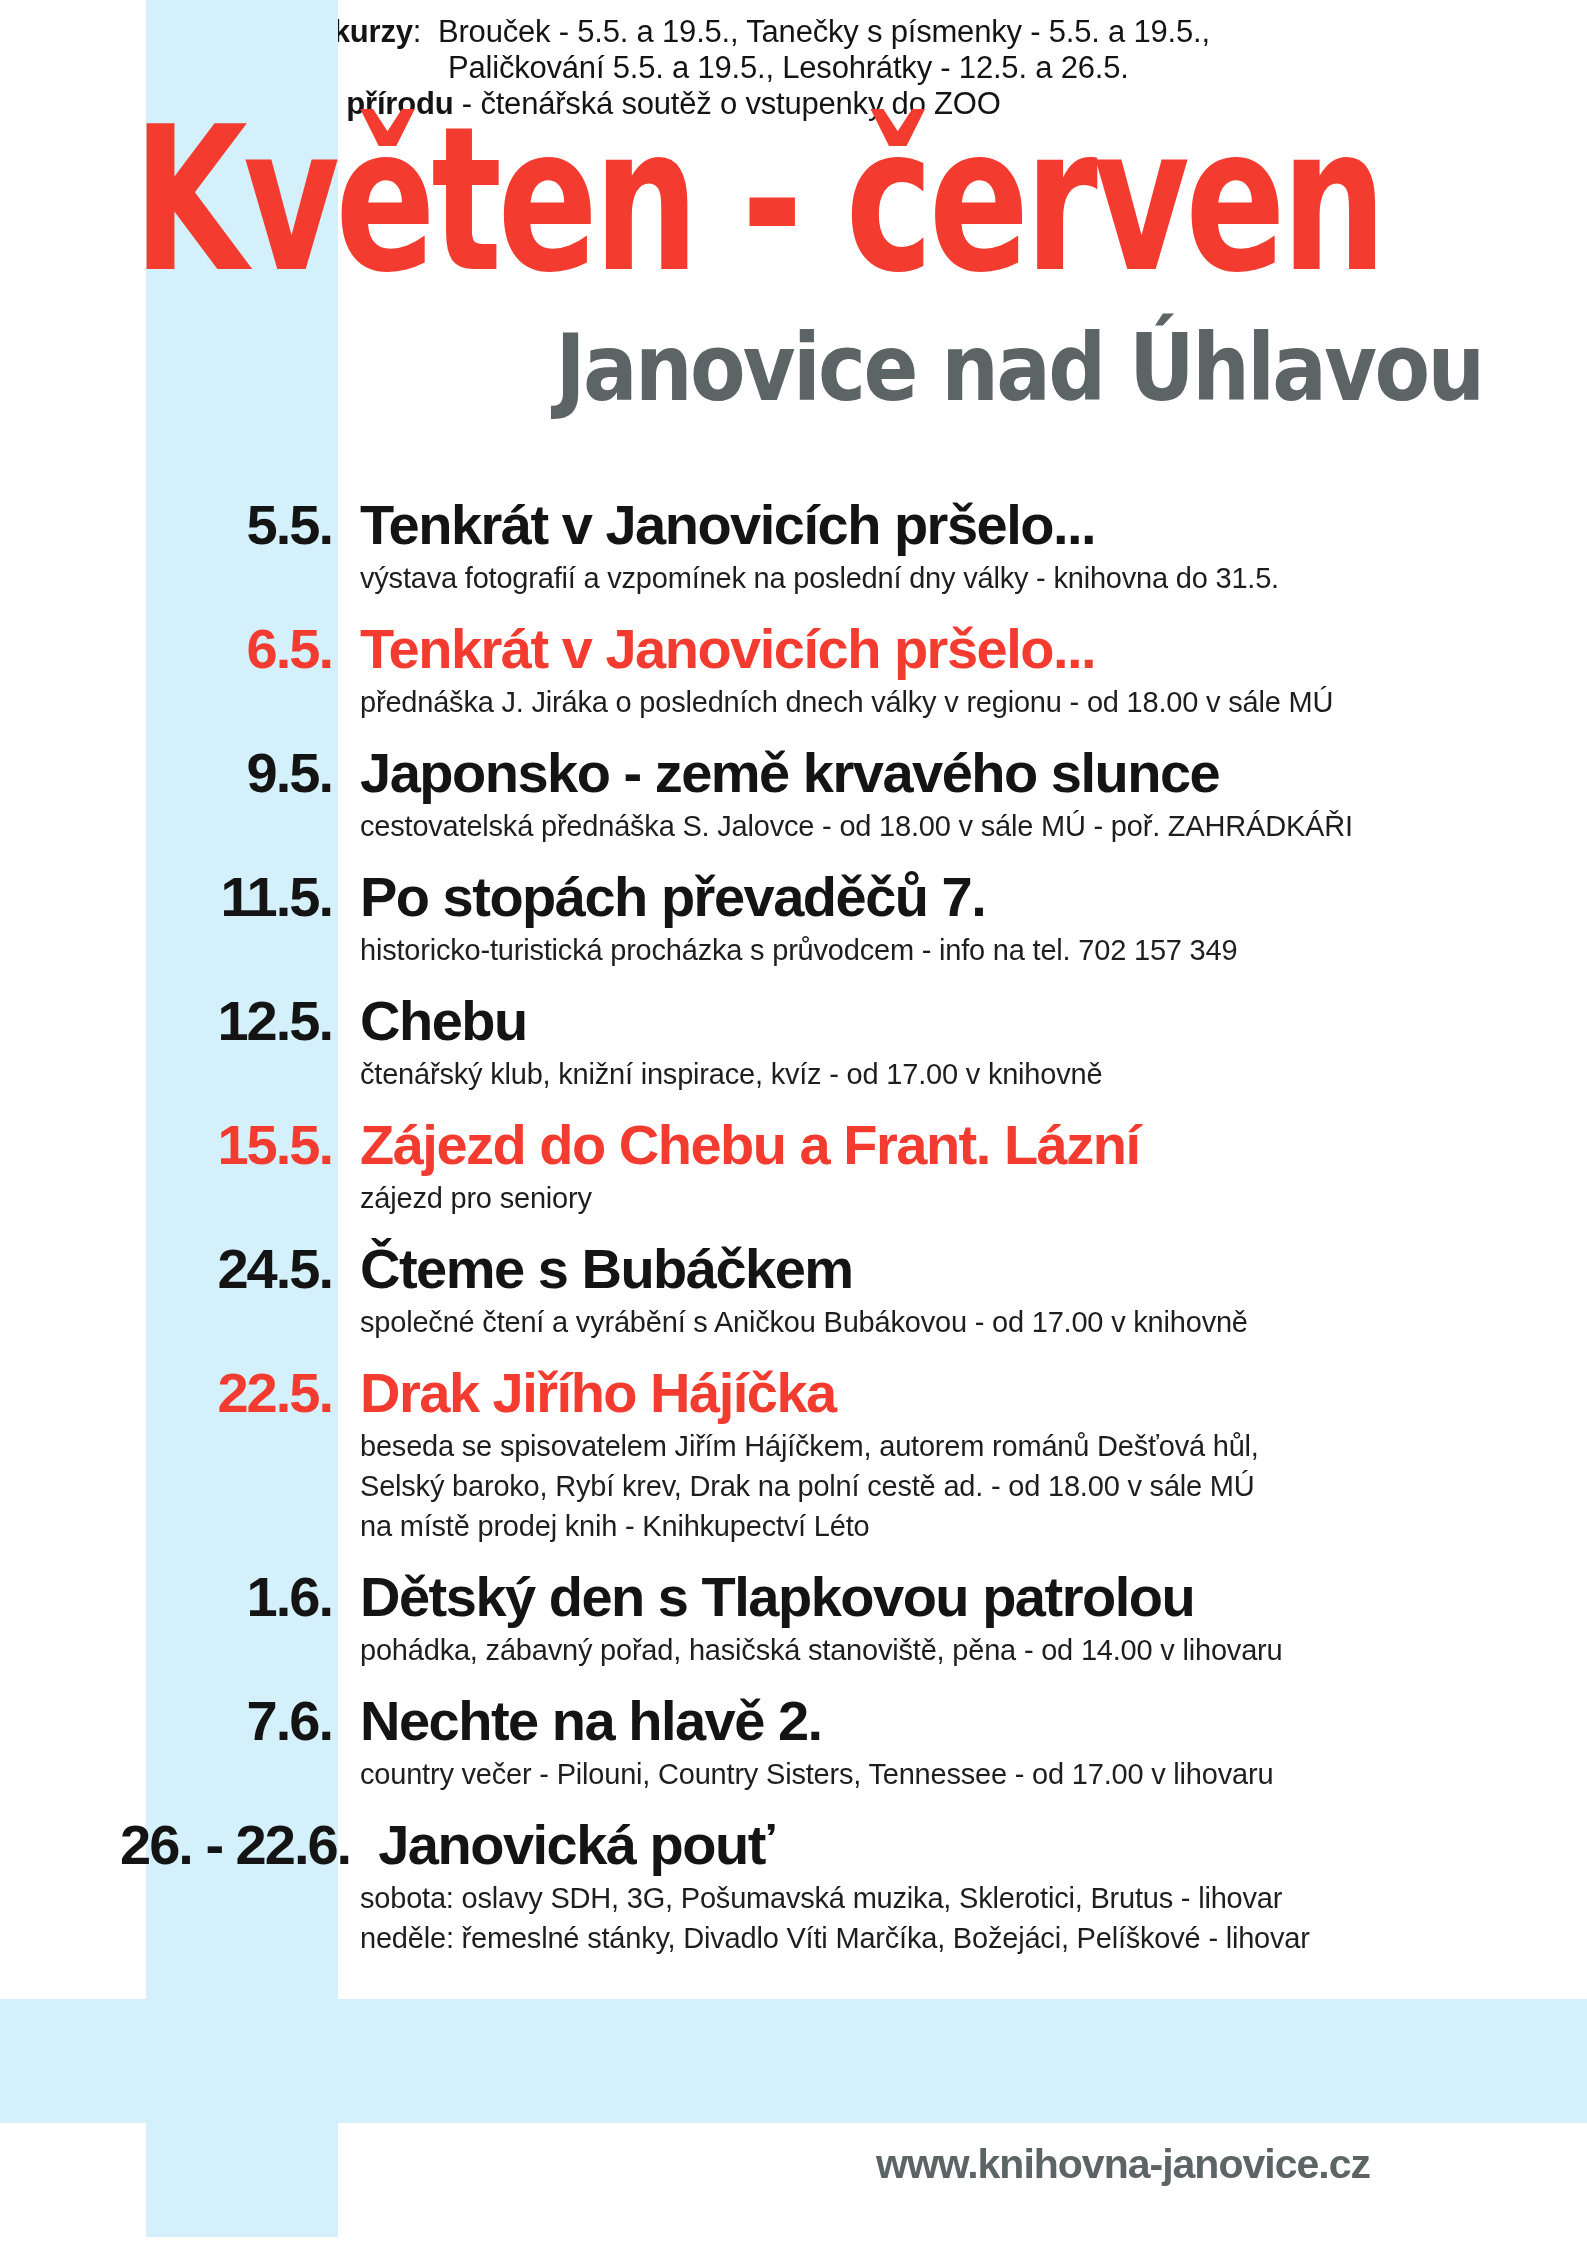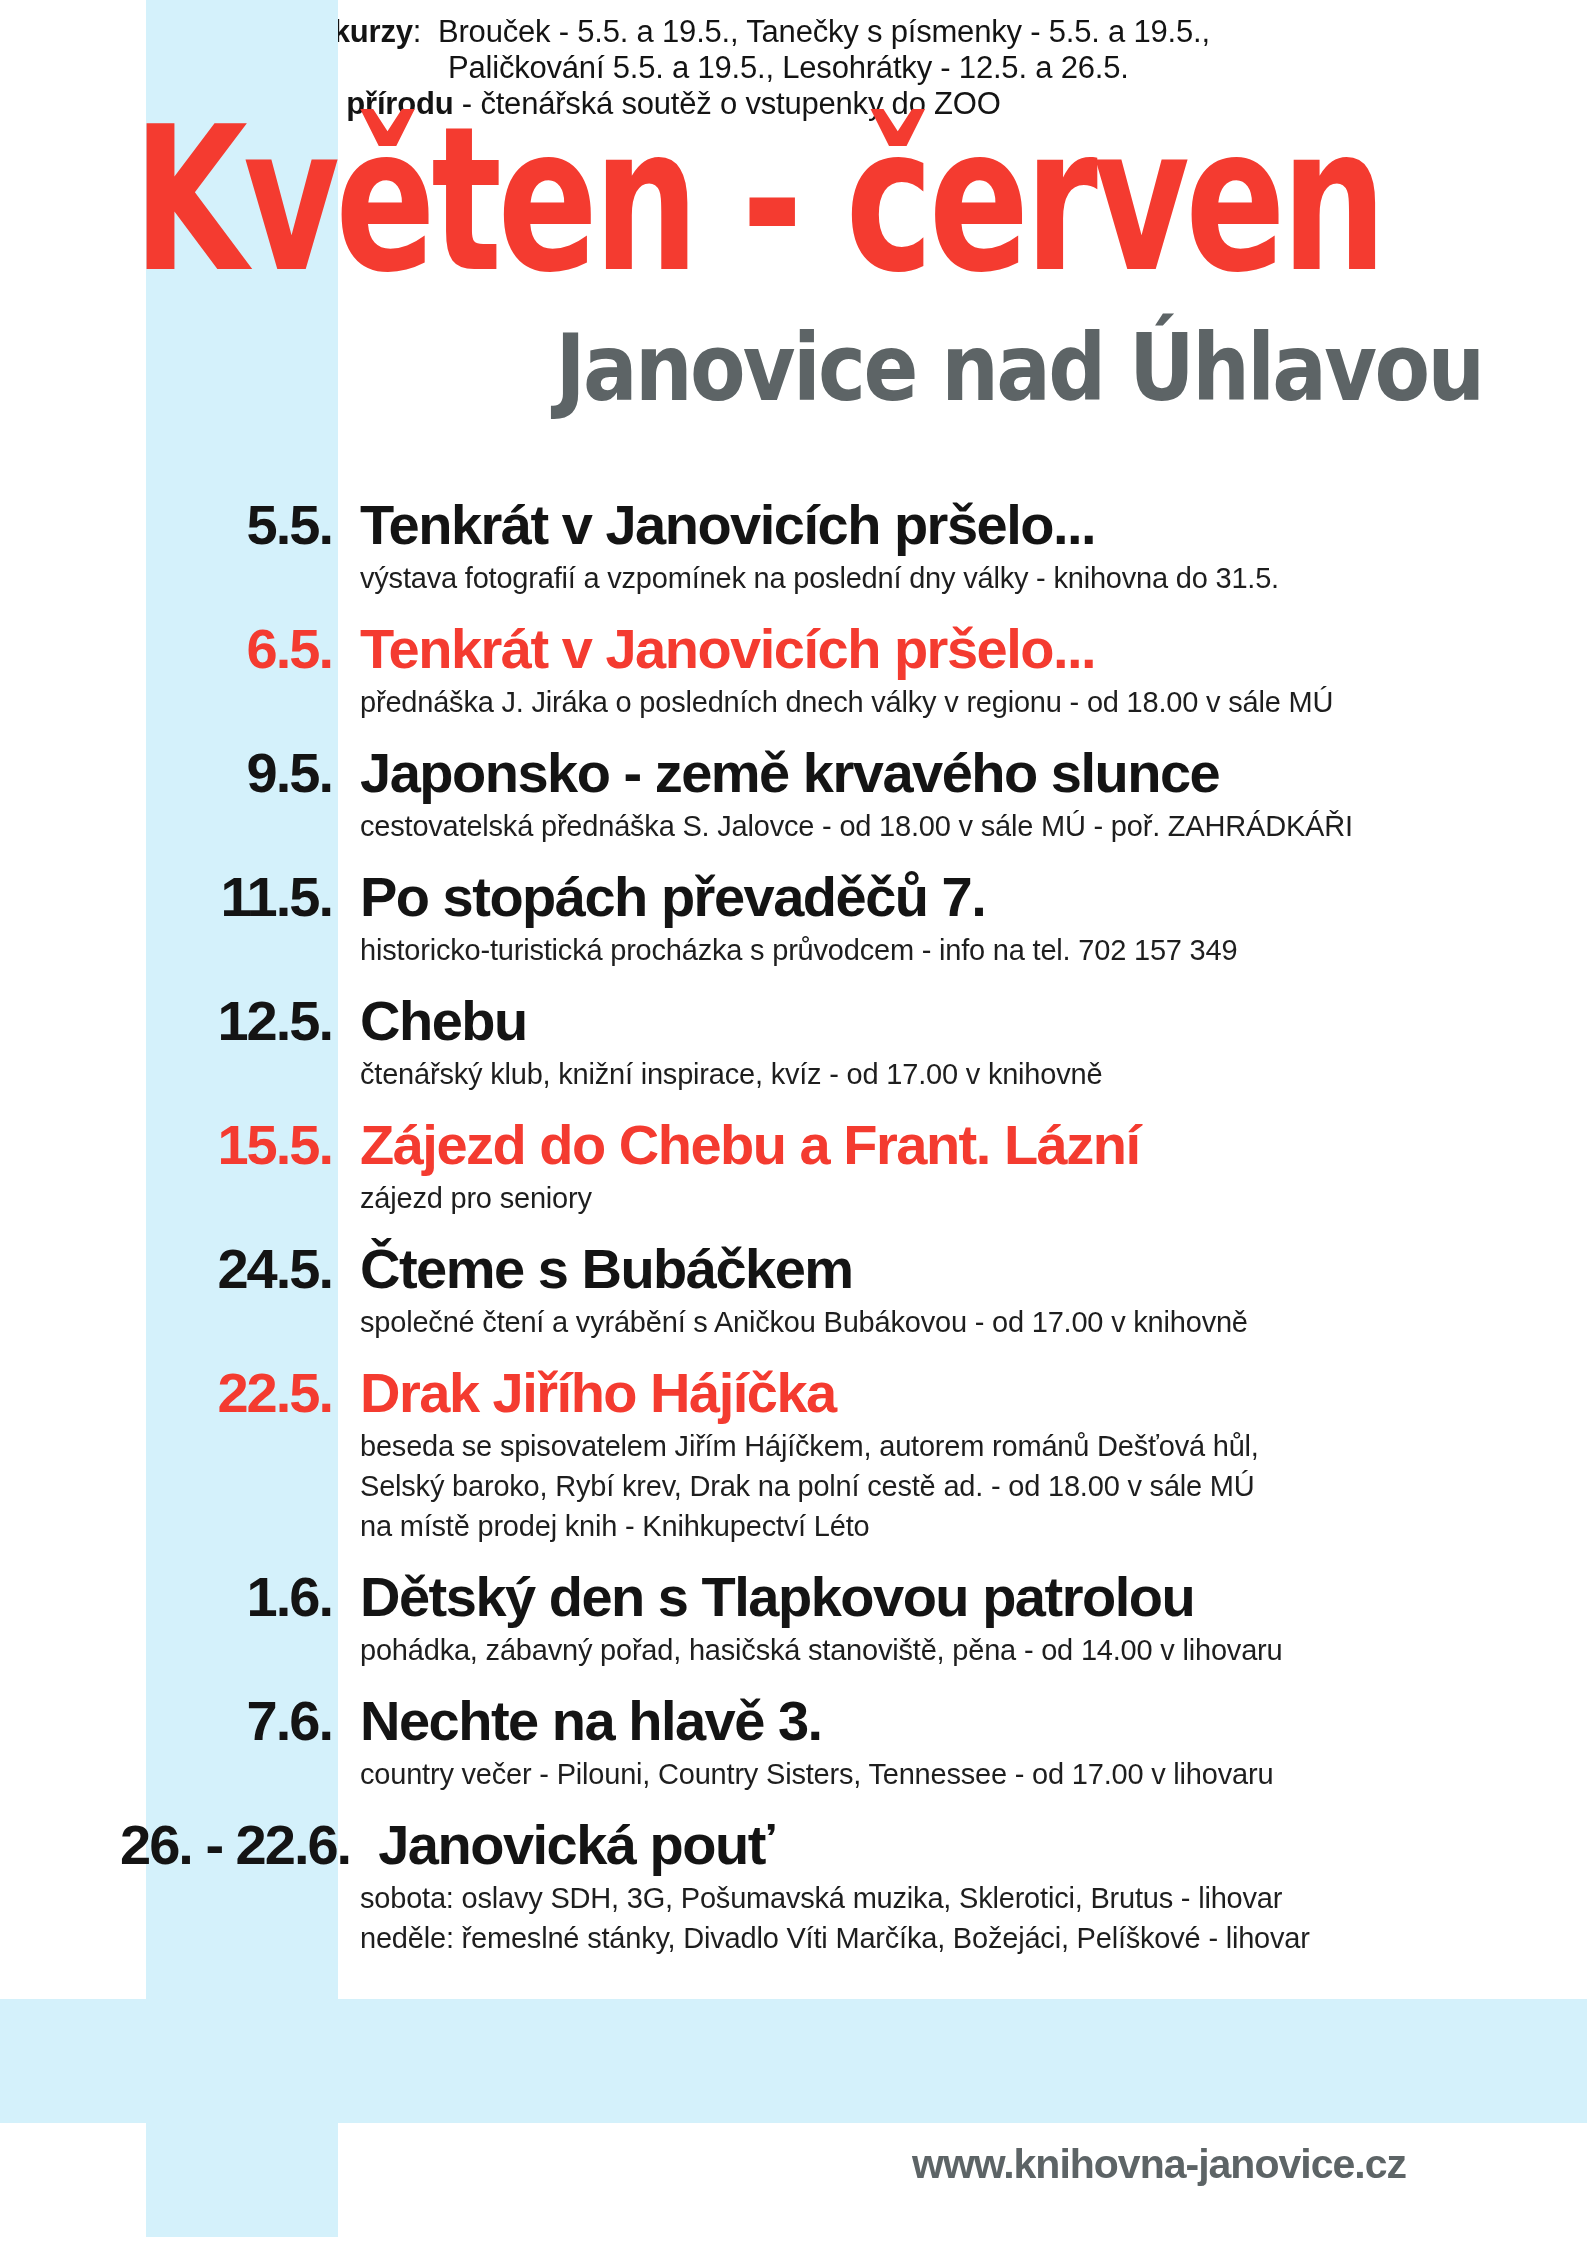--- a/index.html
+++ b/index.html
@@ -68,21 +68,21 @@
   }
   .band-text{
     padding:14px 0 0 178px;
     font-size:31px;line-height:36px;color:var(--ink);
     letter-spacing:-0.2px;
   }
   .band-line{white-space:nowrap;}
   .band-line.indent{padding-left:270px;}
   .band-label{font-weight:700;}
   .website{
-    position:absolute;left:912px;top:2142px;
+    position:absolute;left:876px;top:2142px;
     font-weight:700;font-size:41px;line-height:1.1;
     color:var(--gray);letter-spacing:-1px;white-space:nowrap;
   }
 </style>
 </head>
 <body>
 
 <div class="page">
 
   <div class="stripe"></div>
@@ -163,21 +163,21 @@
       <div class="event-head">
         <span class="date">1.6.</span>
         <span class="etitle">Dětský den s Tlapkovou patrolou</span>
       </div>
       <div class="desc">pohádka, zábavný pořad, hasičská stanoviště, pěna - od 14.00 v lihovaru</div>
     </div>
 
     <div class="event">
       <div class="event-head">
         <span class="date">7.6.</span>
-        <span class="etitle">Nechte na hlavě 3.</span>
+        <span class="etitle">Nechte na hlavě 2.</span>
       </div>
       <div class="desc">country večer - Pilouni, Country Sisters, Tennessee - od 17.00 v lihovaru</div>
     </div>
 
     <div class="event">
       <div class="event-head">
         <span class="date">26. - 22.6.</span>
         <span class="etitle">Janovická pouť</span>
       </div>
       <div class="desc">sobota: oslavy SDH, 3G, Pošumavská muzika, Sklerotici, Brutus - lihovar</div>

